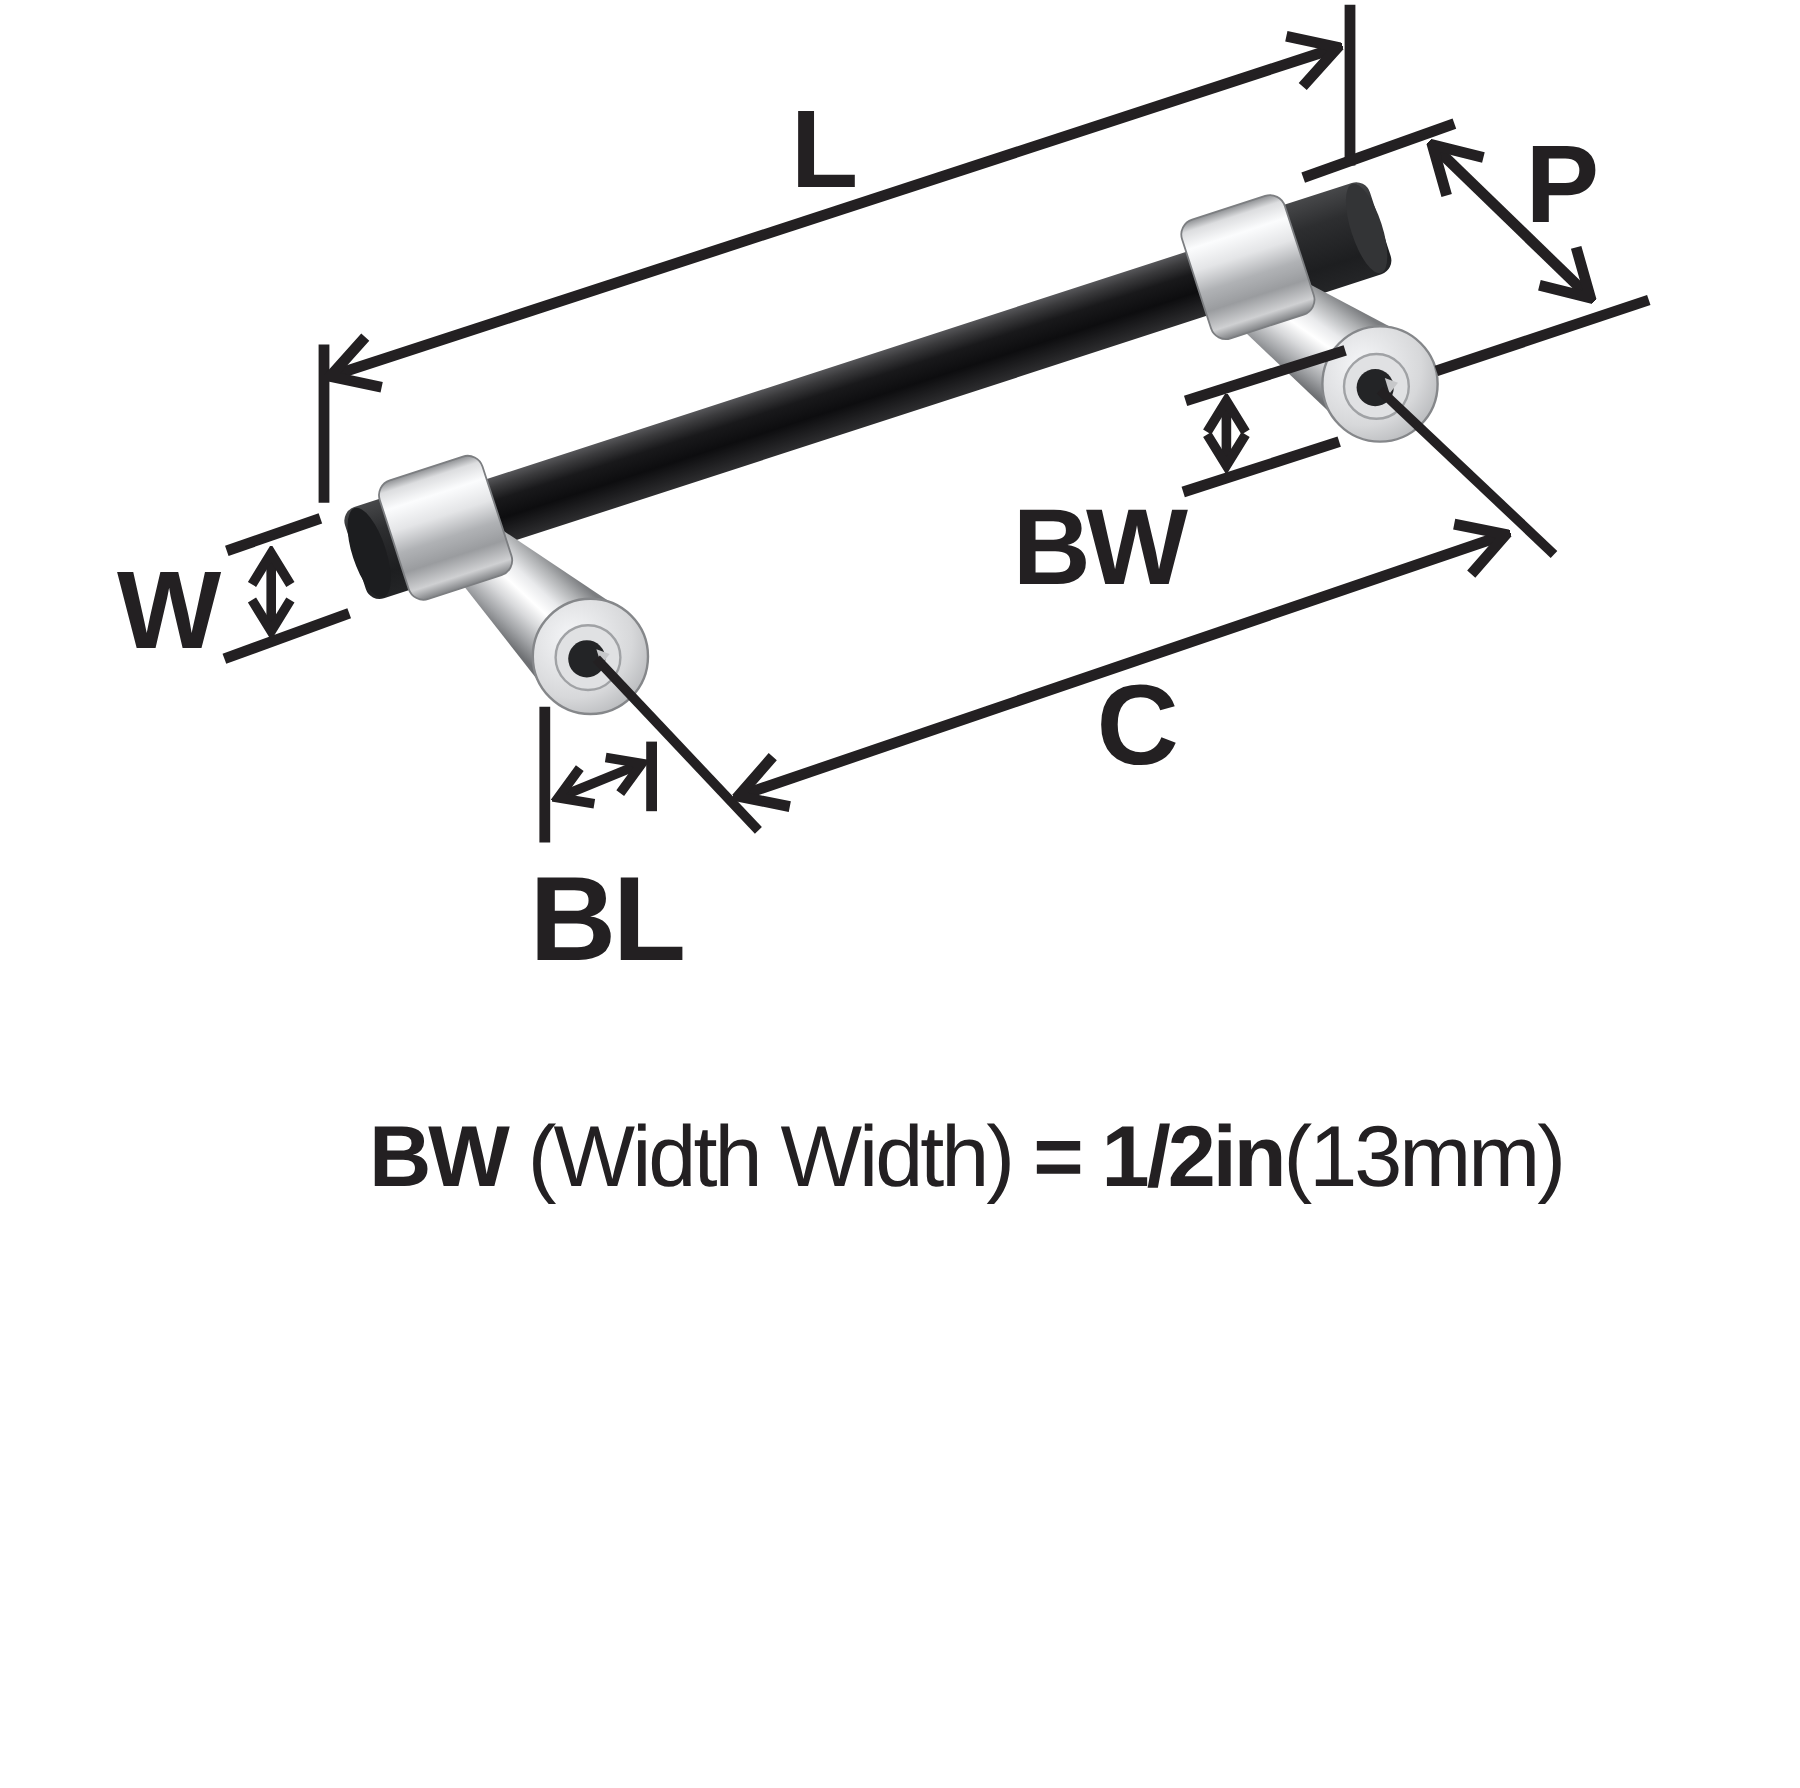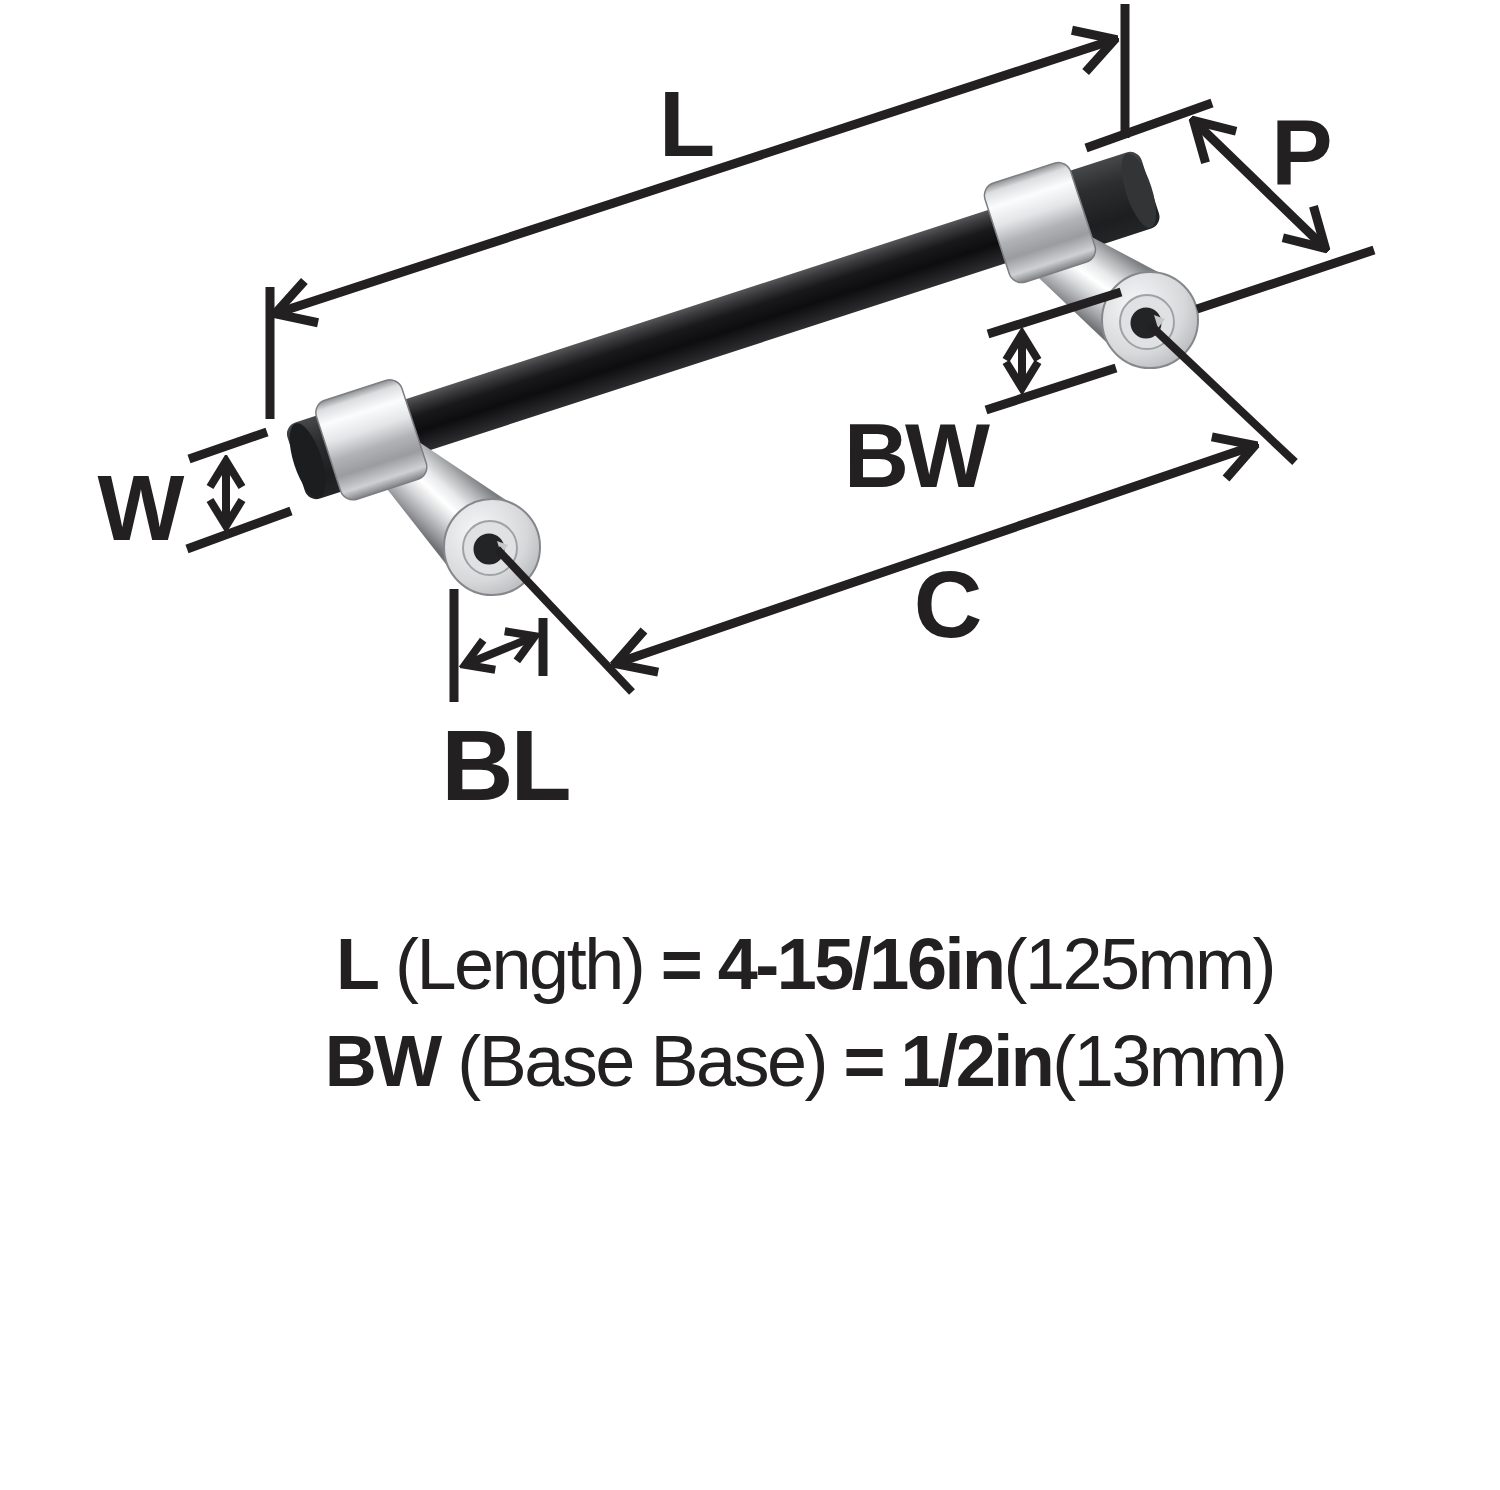--- a/index.html
+++ b/index.html
@@ -132,24 +132,18 @@
   <text class="dim-label" x="687" y="156" font-size="92" text-anchor="middle">L</text>
   <text class="dim-label" x="141" y="540" font-size="92" text-anchor="middle">W</text>
   <text class="dim-label" x="1302" y="185" font-size="92" text-anchor="middle">P</text>
   <text class="dim-label" x="948" y="637" font-size="95" text-anchor="middle">C</text>
   <text class="dim-label" x="505" y="800" font-size="100" text-anchor="middle" letter-spacing="-3">BL</text>
   <text class="dim-label" x="915" y="487" font-size="90" text-anchor="middle" letter-spacing="-4">BW</text>
 </svg>
 
 <div class="specs">
   <div class="spec-line">
-    <span class="b">L</span>
-    <span class="r">(Length)</span>
-    <span class="b">=</span>
-    <span class="b">4-15/16in</span><span class="r">(125mm)</span>
-  </div>
-  <div class="spec-line">
     <span class="b">BW</span>
-    <span class="r">(Base Base)</span>
+    <span class="r">(Width Width)</span>
     <span class="b">=</span>
     <span class="b">1/2in</span><span class="r">(13mm)</span>
   </div>
 </div>
 
 </body></html>

